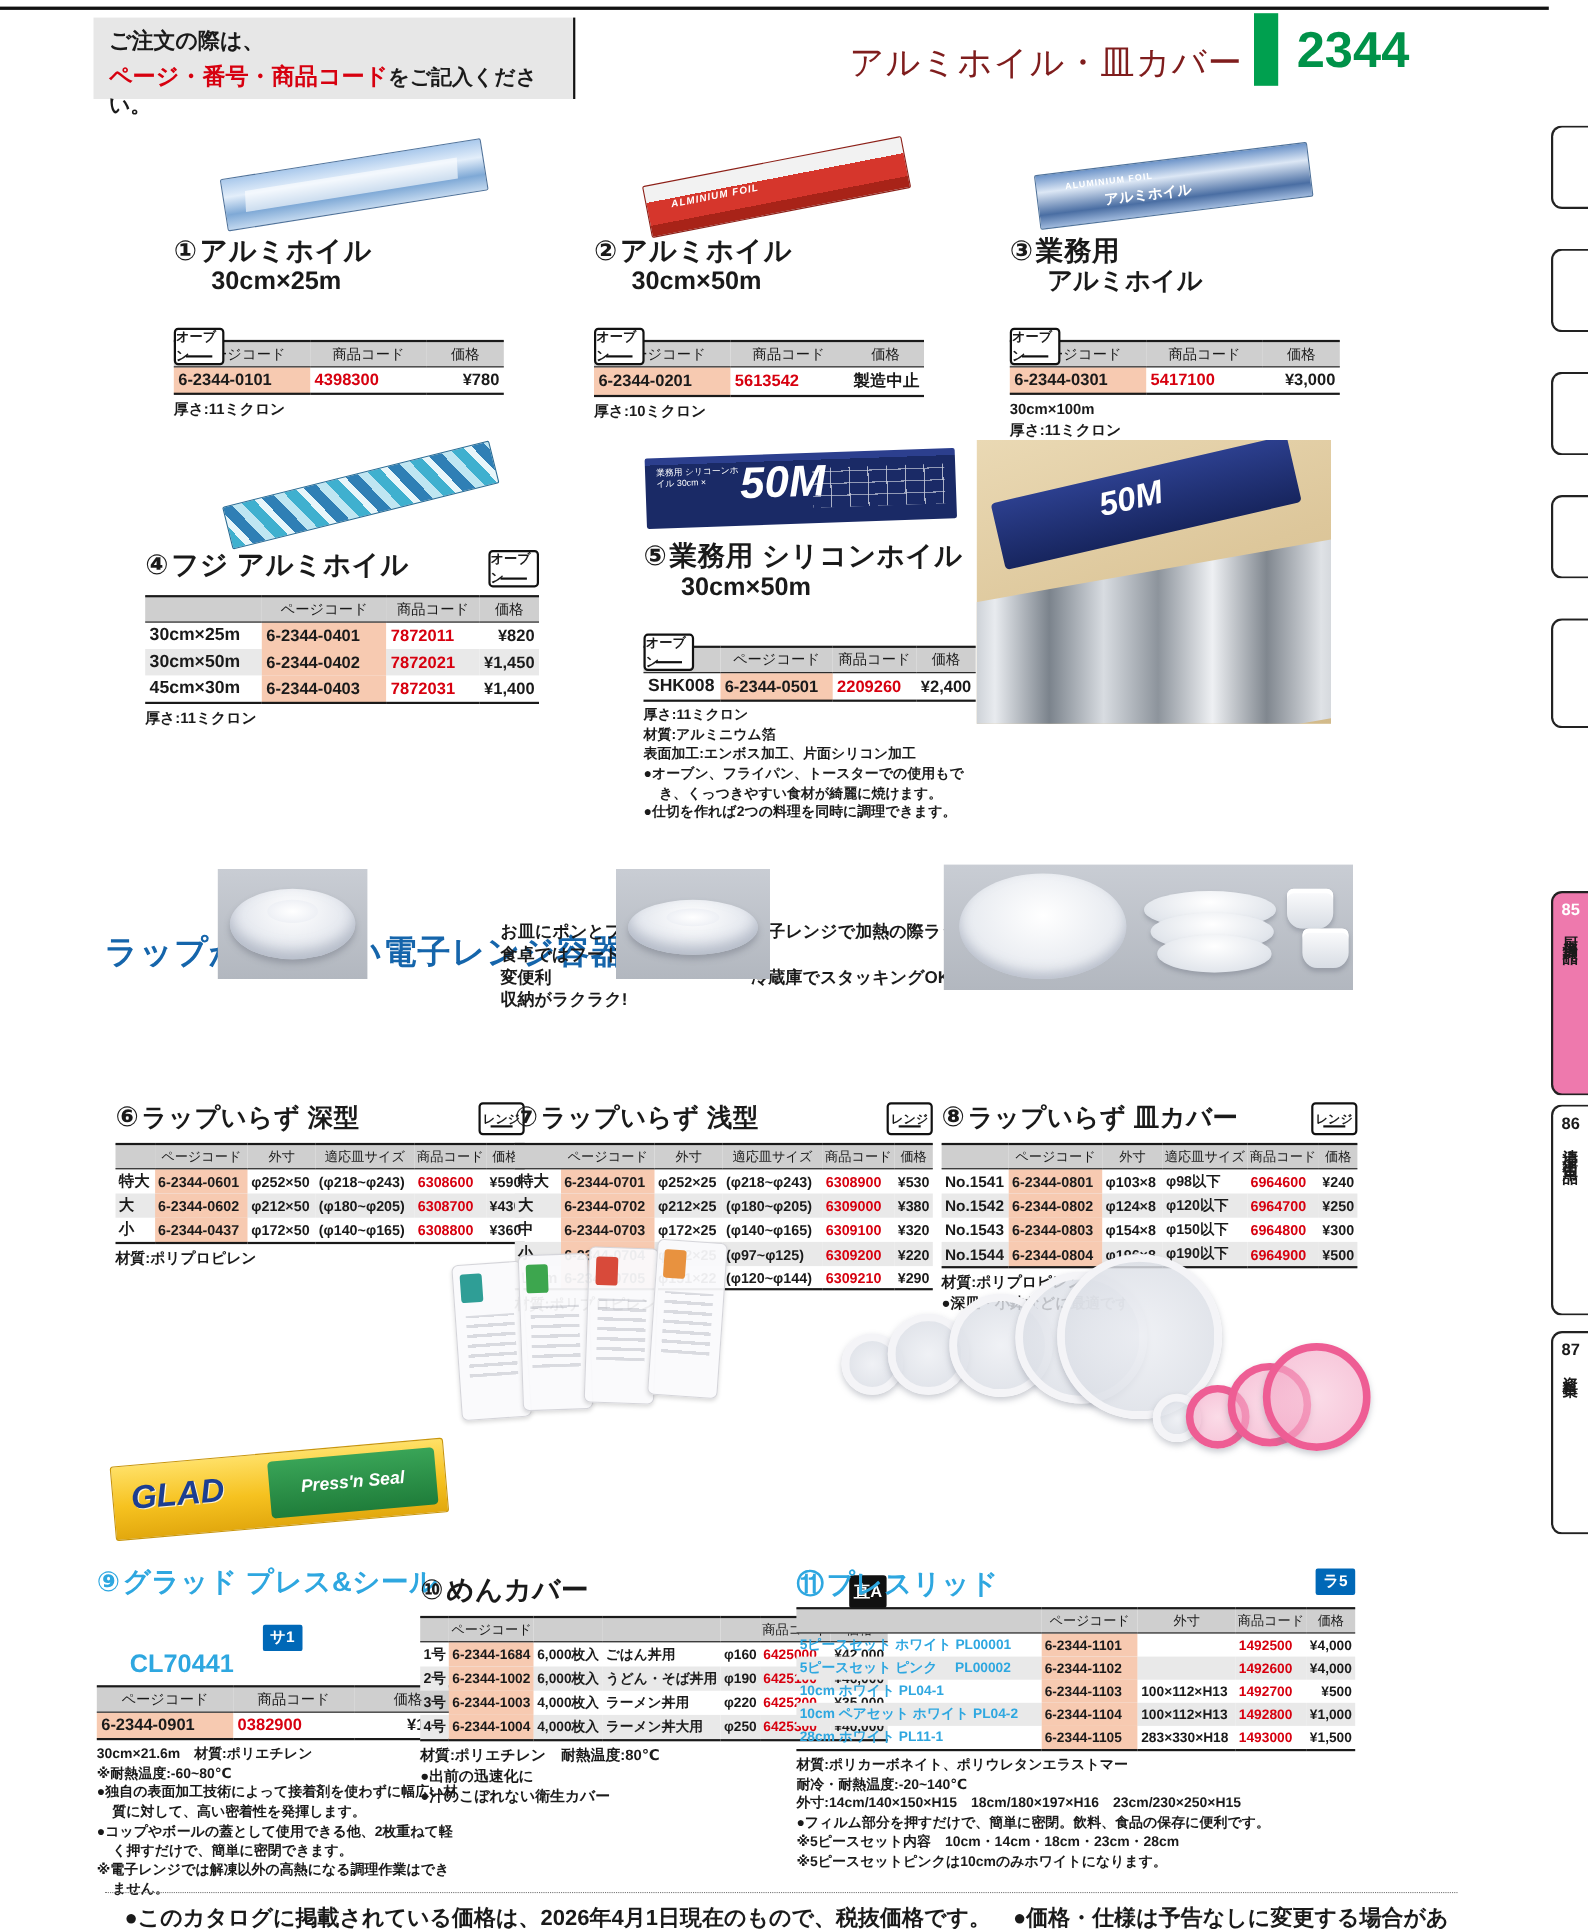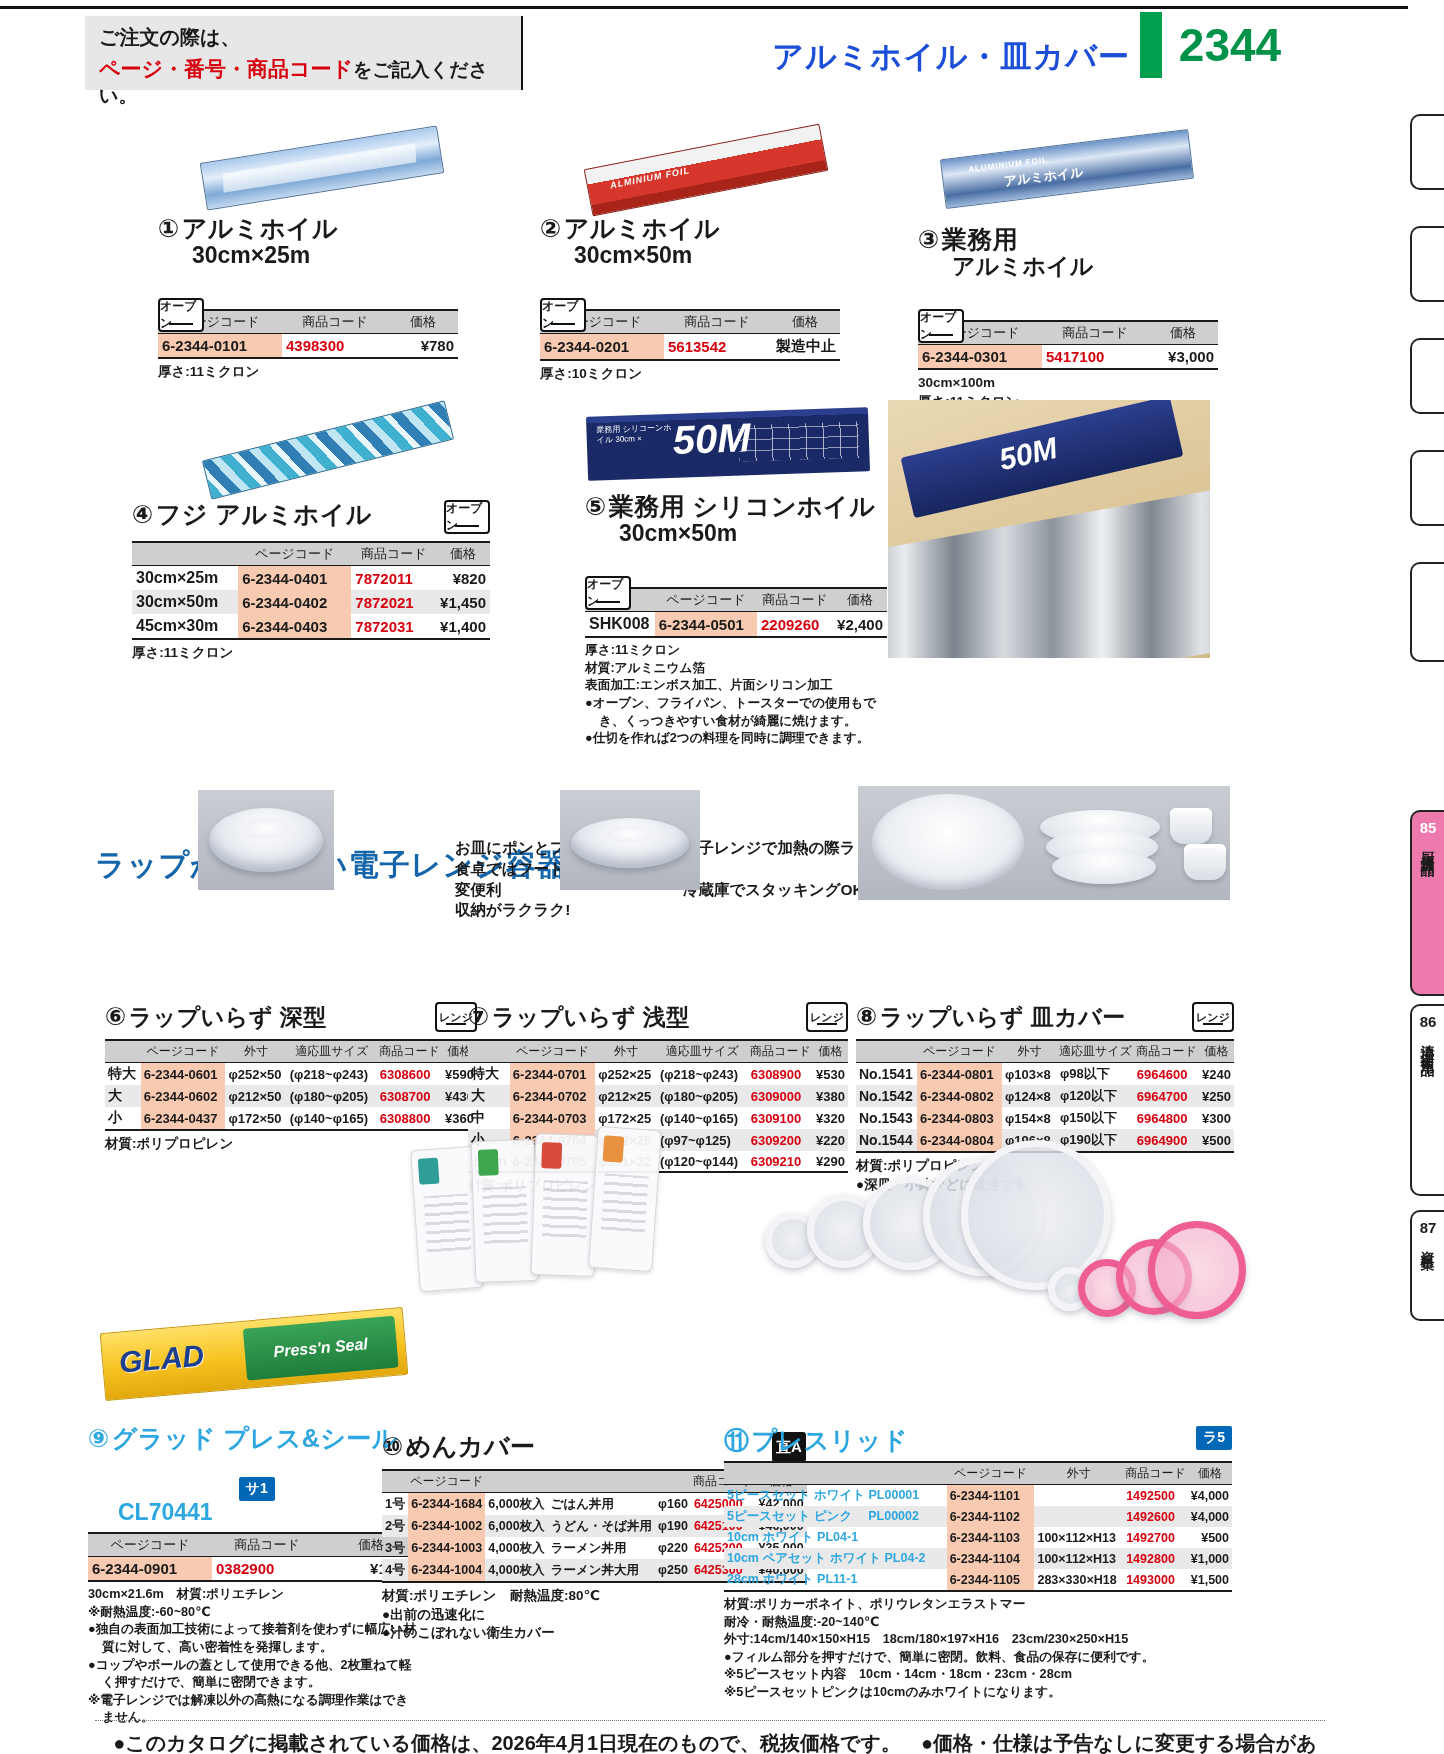--- a/index.html
+++ b/index.html
@@ -5,21 +5,21 @@
   html,body{margin:0;padding:0;background:#fff;}
   body{font-family:"Liberation Sans","DejaVu Sans",sans-serif;color:#1a1a1a;}
   .page{position:relative;width:1444px;height:1754px;background:#fff;overflow:hidden;}
   .topline{position:absolute;left:0;top:6px;width:1408px;height:3px;background:#111;}
 
   
   .order-note{position:absolute;left:85px;top:16px;width:438px;height:74px;background:#e7e7e7;padding:8px 14px;box-sizing:border-box;border-right:2px solid #111;}
   .order-l1{font-size:20px;font-weight:700;}
   .order-l2{font-size:19px;font-weight:700;margin-top:4px;}
   .order-red{color:#d7000f;font-size:21px;font-weight:800;}
-  .category-title{position:absolute;left:700px;top:36px;width:430px;text-align:right;font-size:31px;font-weight:700;color:#1d4ed8;letter-spacing:1px;}
+  .category-title{position:absolute;left:700px;top:36px;width:430px;text-align:right;font-size:31px;font-weight:400;color:#7f1d1d;letter-spacing:1px;}
   .pagebox{position:absolute;left:1140px;top:12px;width:158px;height:66px;display:flex;}
   .pagebox-bar{width:22px;height:100%;background:#00a04f;}
   .pagebox-num{flex:1;text-align:center;font-size:46px;font-weight:900;color:#009249;line-height:66px;}
 
   
   .sidetab{position:absolute;right:0;width:34px;background:#fff;border:2px solid #222;border-right:none;border-radius:10px 0 0 10px;box-sizing:border-box;}
   .sidetab .num{font-size:15px;font-weight:800;text-align:center;padding:7px 0 2px;}
   .sidetab .vlabel{writing-mode:vertical-rl;font-size:14px;font-weight:700;margin:2px auto 0;letter-spacing:3px;display:block;}
   .tab-pink{background:#ee79ad;}
   .tab-pink .num{color:#fff;}
@@ -120,21 +120,21 @@
   <div class="sidetab" style="top:450px;height:76px;"></div>
   <div class="sidetab" style="top:562px;height:100px;"></div>
   <div class="sidetab tab-pink" style="top:810px;height:186px;">
     <div class="num">85</div>
     <span class="vlabel">厨房消耗品</span>
   </div>
   <div class="sidetab" style="top:1004px;height:192px;">
     <div class="num">86</div>
     <span class="vlabel">清掃・衛生用品</span>
   </div>
-  <div class="sidetab" style="top:1210px;height:111px;">
+  <div class="sidetab" style="top:1210px;height:185px;">
     <div class="num">87</div>
     <span class="vlabel">資料集</span>
   </div>
 
   <div class="imgbox" style="left:188px;top:122px;width:270px;height:88px;">
     <div class="fbox" style="width:238px;height:46px;left:14px;top:22px;transform:rotate(-9deg);background:linear-gradient(180deg,#aac9ec,#e3eefa 35%,#7fa9d6 70%,#c2d8ef);">
         <i></i>
       </div>
   </div>
   <div class="imgbox" style="left:572px;top:128px;width:270px;height:84px;">
@@ -192,21 +192,21 @@
         <td class="c-code">5613542</td>
         <td class="c-pr">製造中止</td>
       </tr>
         </tbody>
     </table>
     <div class="notes">
         <div>厚さ:10ミクロン</div>
       </div>
   </div>
 
-  <div class="prod" style="left:918px;top:214px;width:300px;margin-top:11px;">
+  <div class="prod" style="left:918px;top:214px;width:300px;">
     <div class="ptitle"><span class="pnum">③</span><span>業務用</span></div>
     <div class="psub">アルミホイル</div>
     <span class="badge-line b-abs">オーブン</span>
     <table class="ptable">
       <thead>
           <tr>
         <th style="width:118px;">ページコード</th>
         <th style="width:100px;">商品コード</th>
         <th>価格</th>
       </tr>

